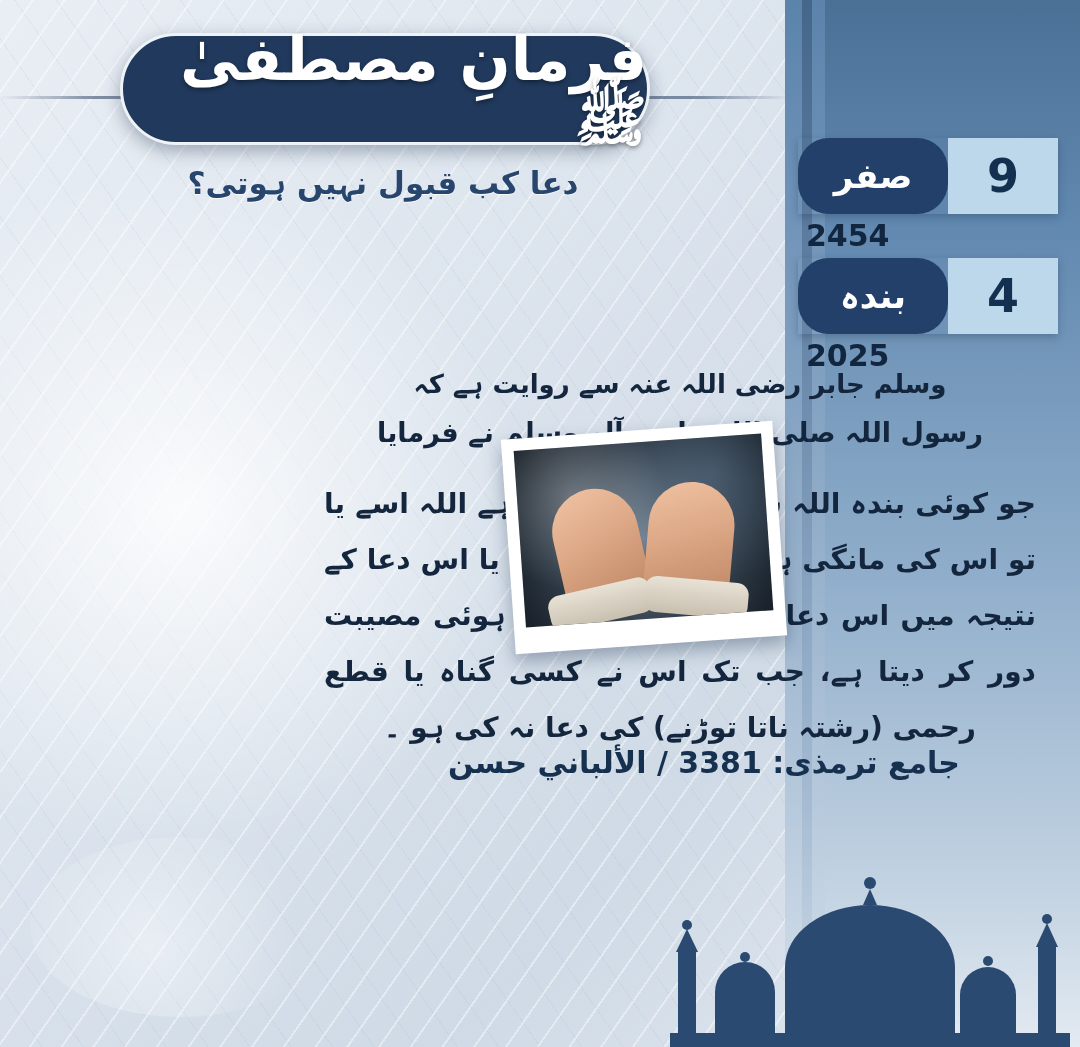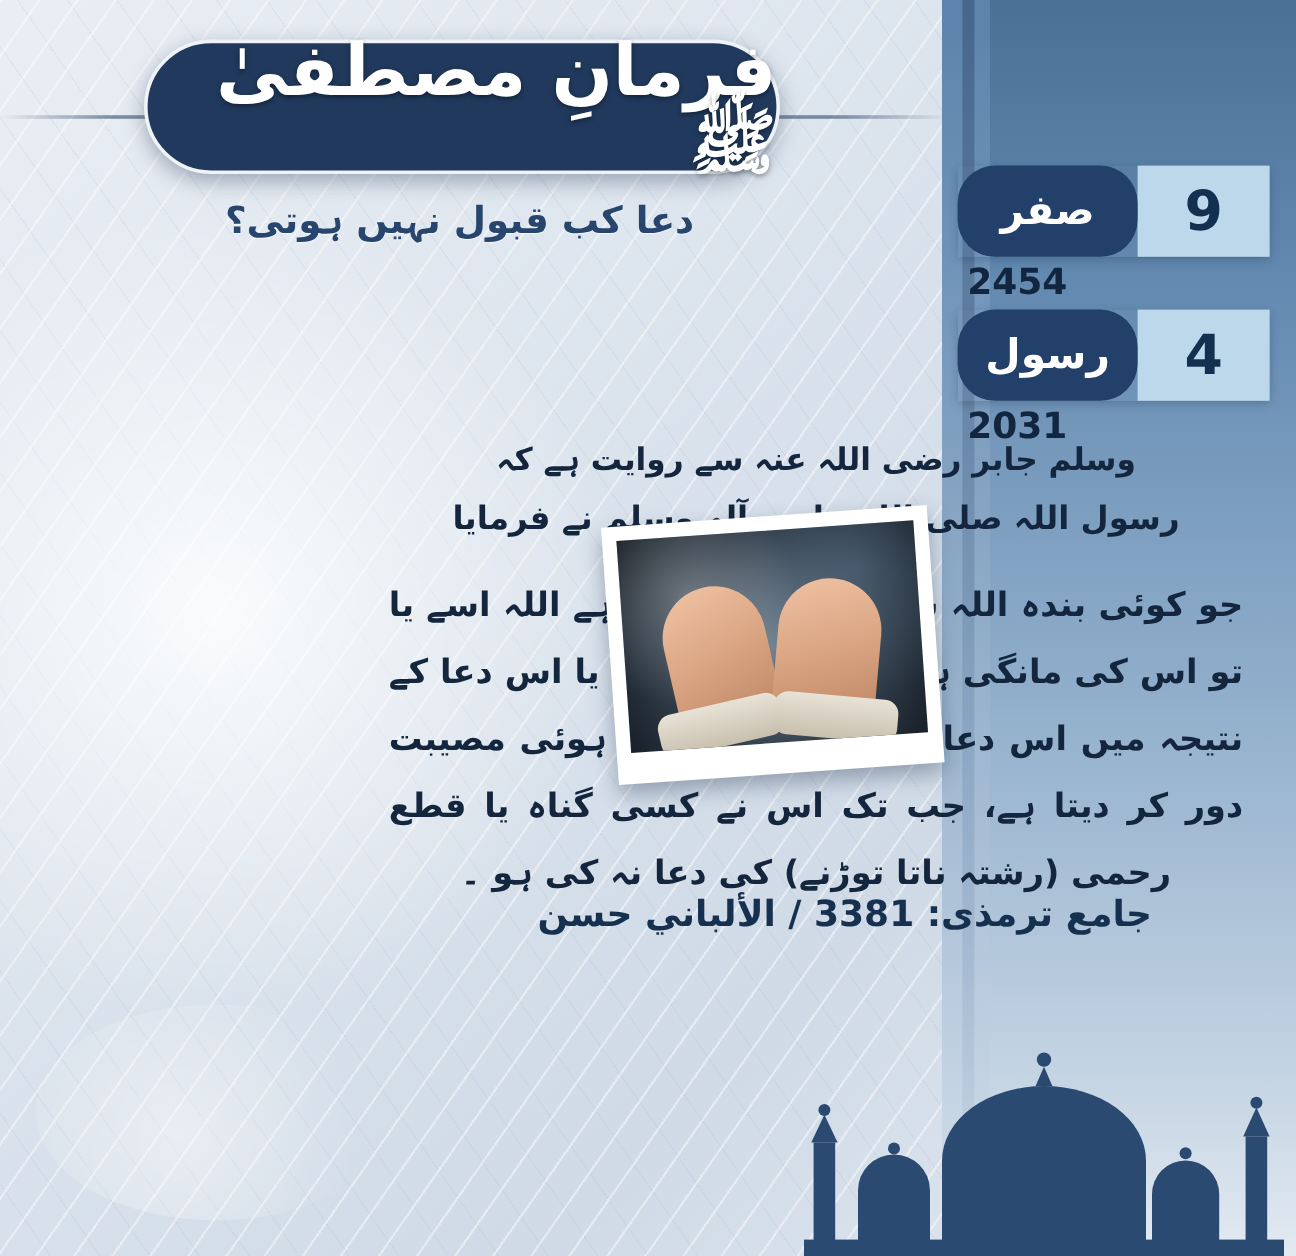--- a/index.html
+++ b/index.html
@@ -274,23 +274,23 @@
     <div class="date-row">
       <div class="date-num">9</div>
       <div class="date-name">صفر</div>
     </div>
     <div class="date-year">2454</div>
   </div>
 
   <div class="date-block" id="greg-block">
     <div class="date-row">
       <div class="date-num">4</div>
-      <div class="date-name">رسول</div>
+      <div class="date-name">بندہ</div>
     </div>
-    <div class="date-year">2031</div>
+    <div class="date-year">2025</div>
   </div>
 
   <div class="hadith">
     <div class="hadith-line intro">وسلم جابر رضی اللہ عنہ سے روایت ہے کہ</div>
     <div class="hadith-line">رسول اللہ صلی اللہ علیہ وآلہ وسلم نے فرمایا</div>
     <div class="hadith-body">جو کوئی بندہ اللہ سے دعا کرکے مانگتا ہے اللہ اسے یا تو اس کی مانگی ہوئی چیز دے دیتا ہے، یا اس دعا کے نتیجہ میں اس دعا کے مثل اس پر آئی ہوئی مصیبت دور کر دیتا ہے، جب تک اس نے کسی گناہ یا قطع رحمی (رشتہ ناتا توڑنے) کی دعا نہ کی ہو ۔</div>
   </div>
 
   <div class="reference">جامع ترمذی: 3381 / الألباني حسن</div>
 

